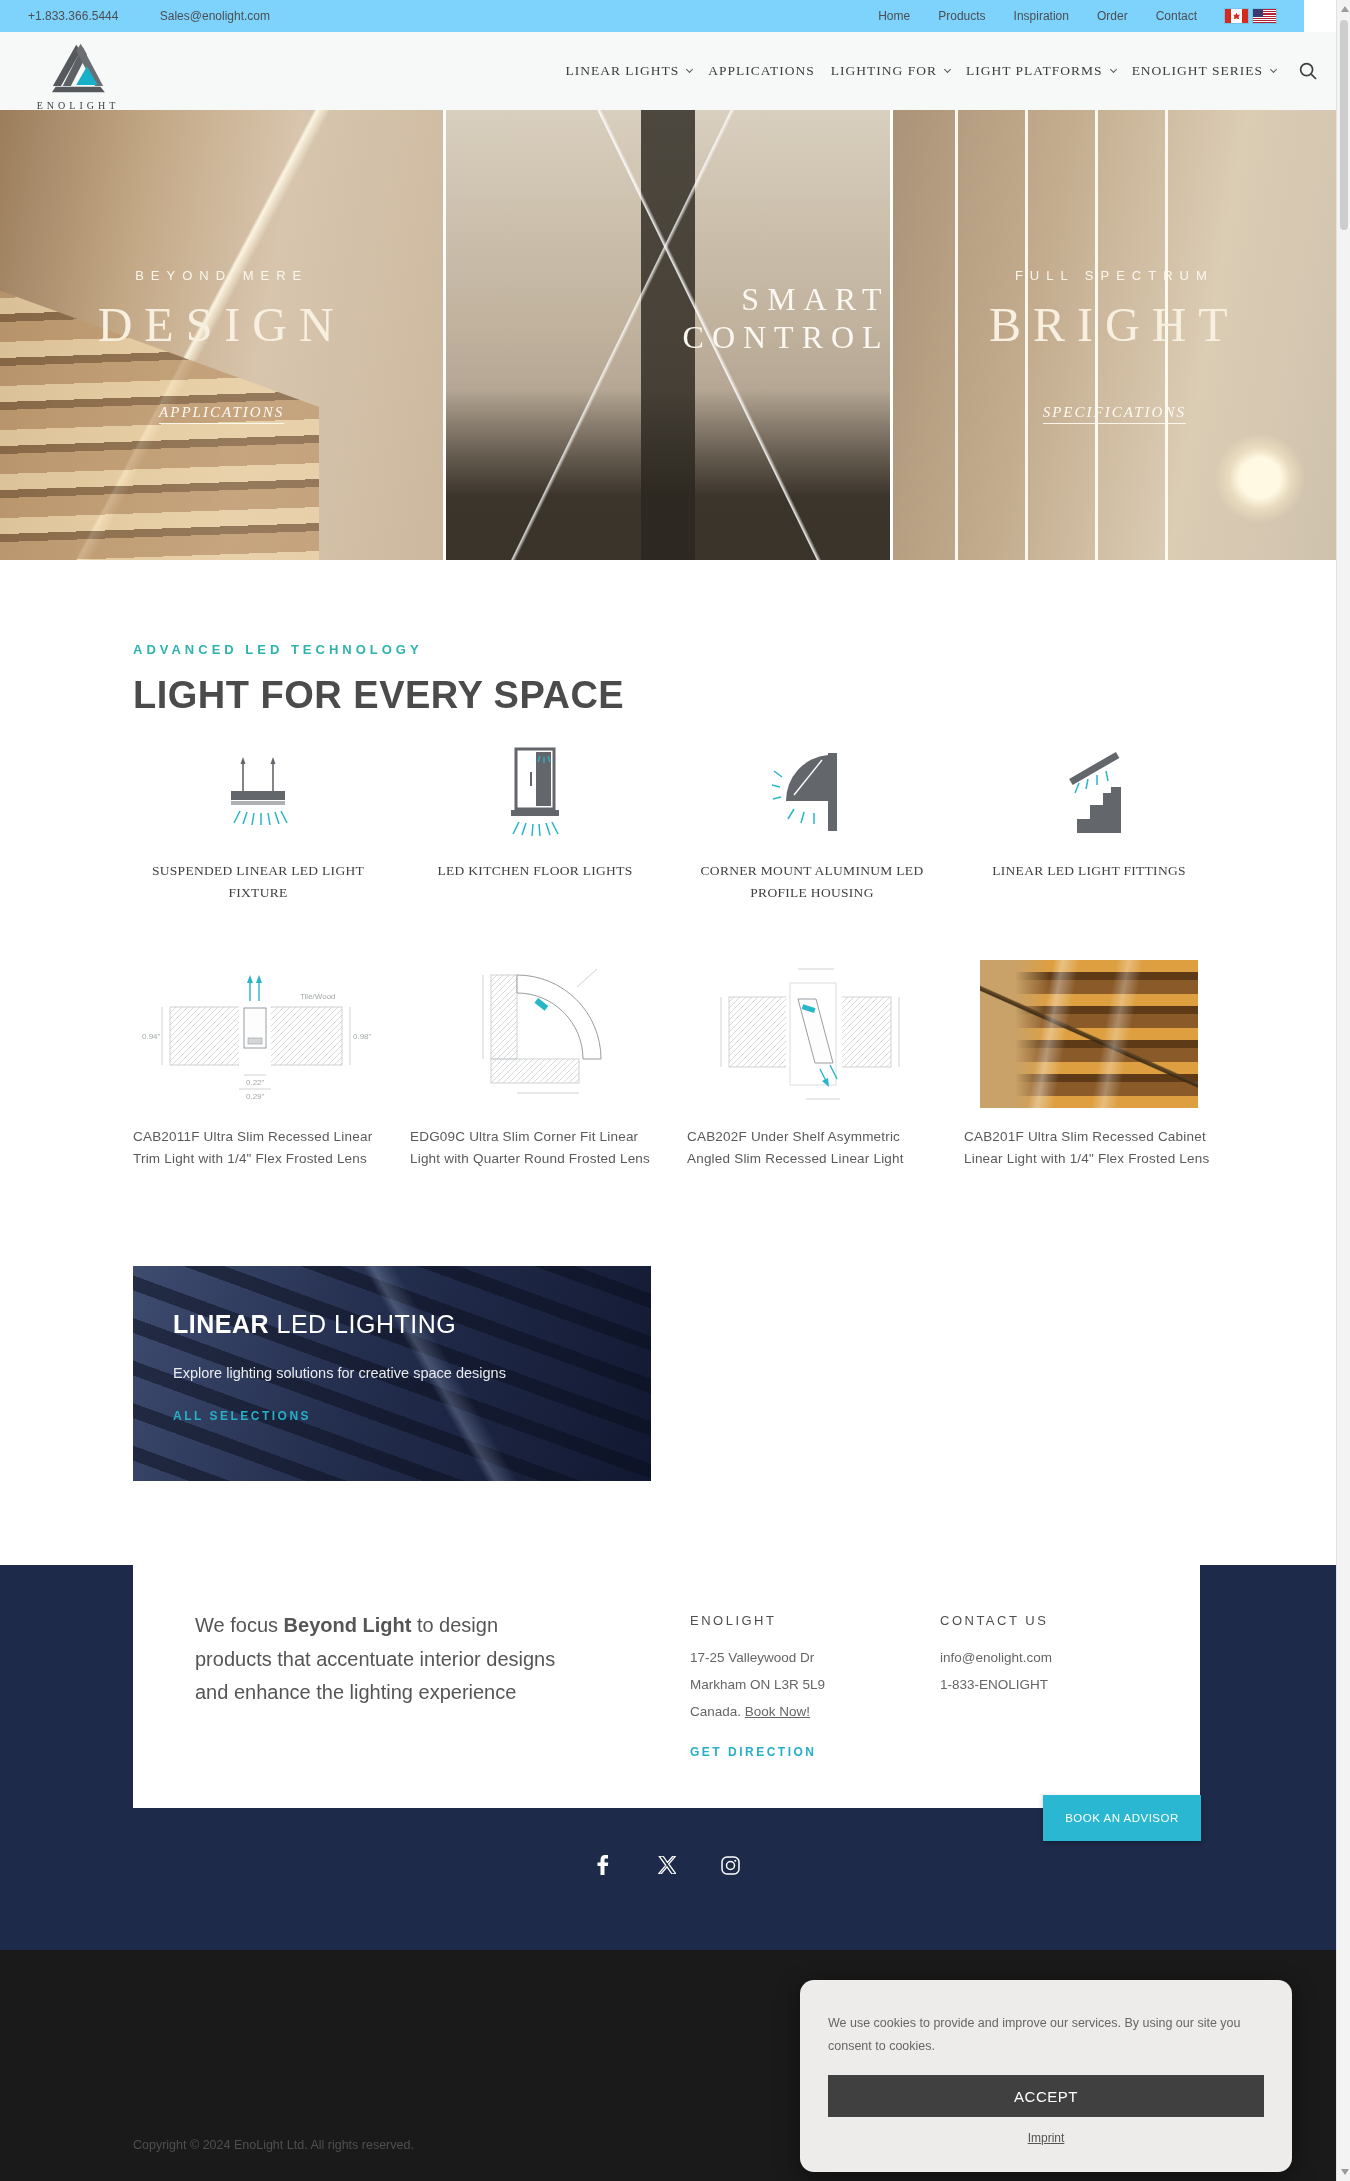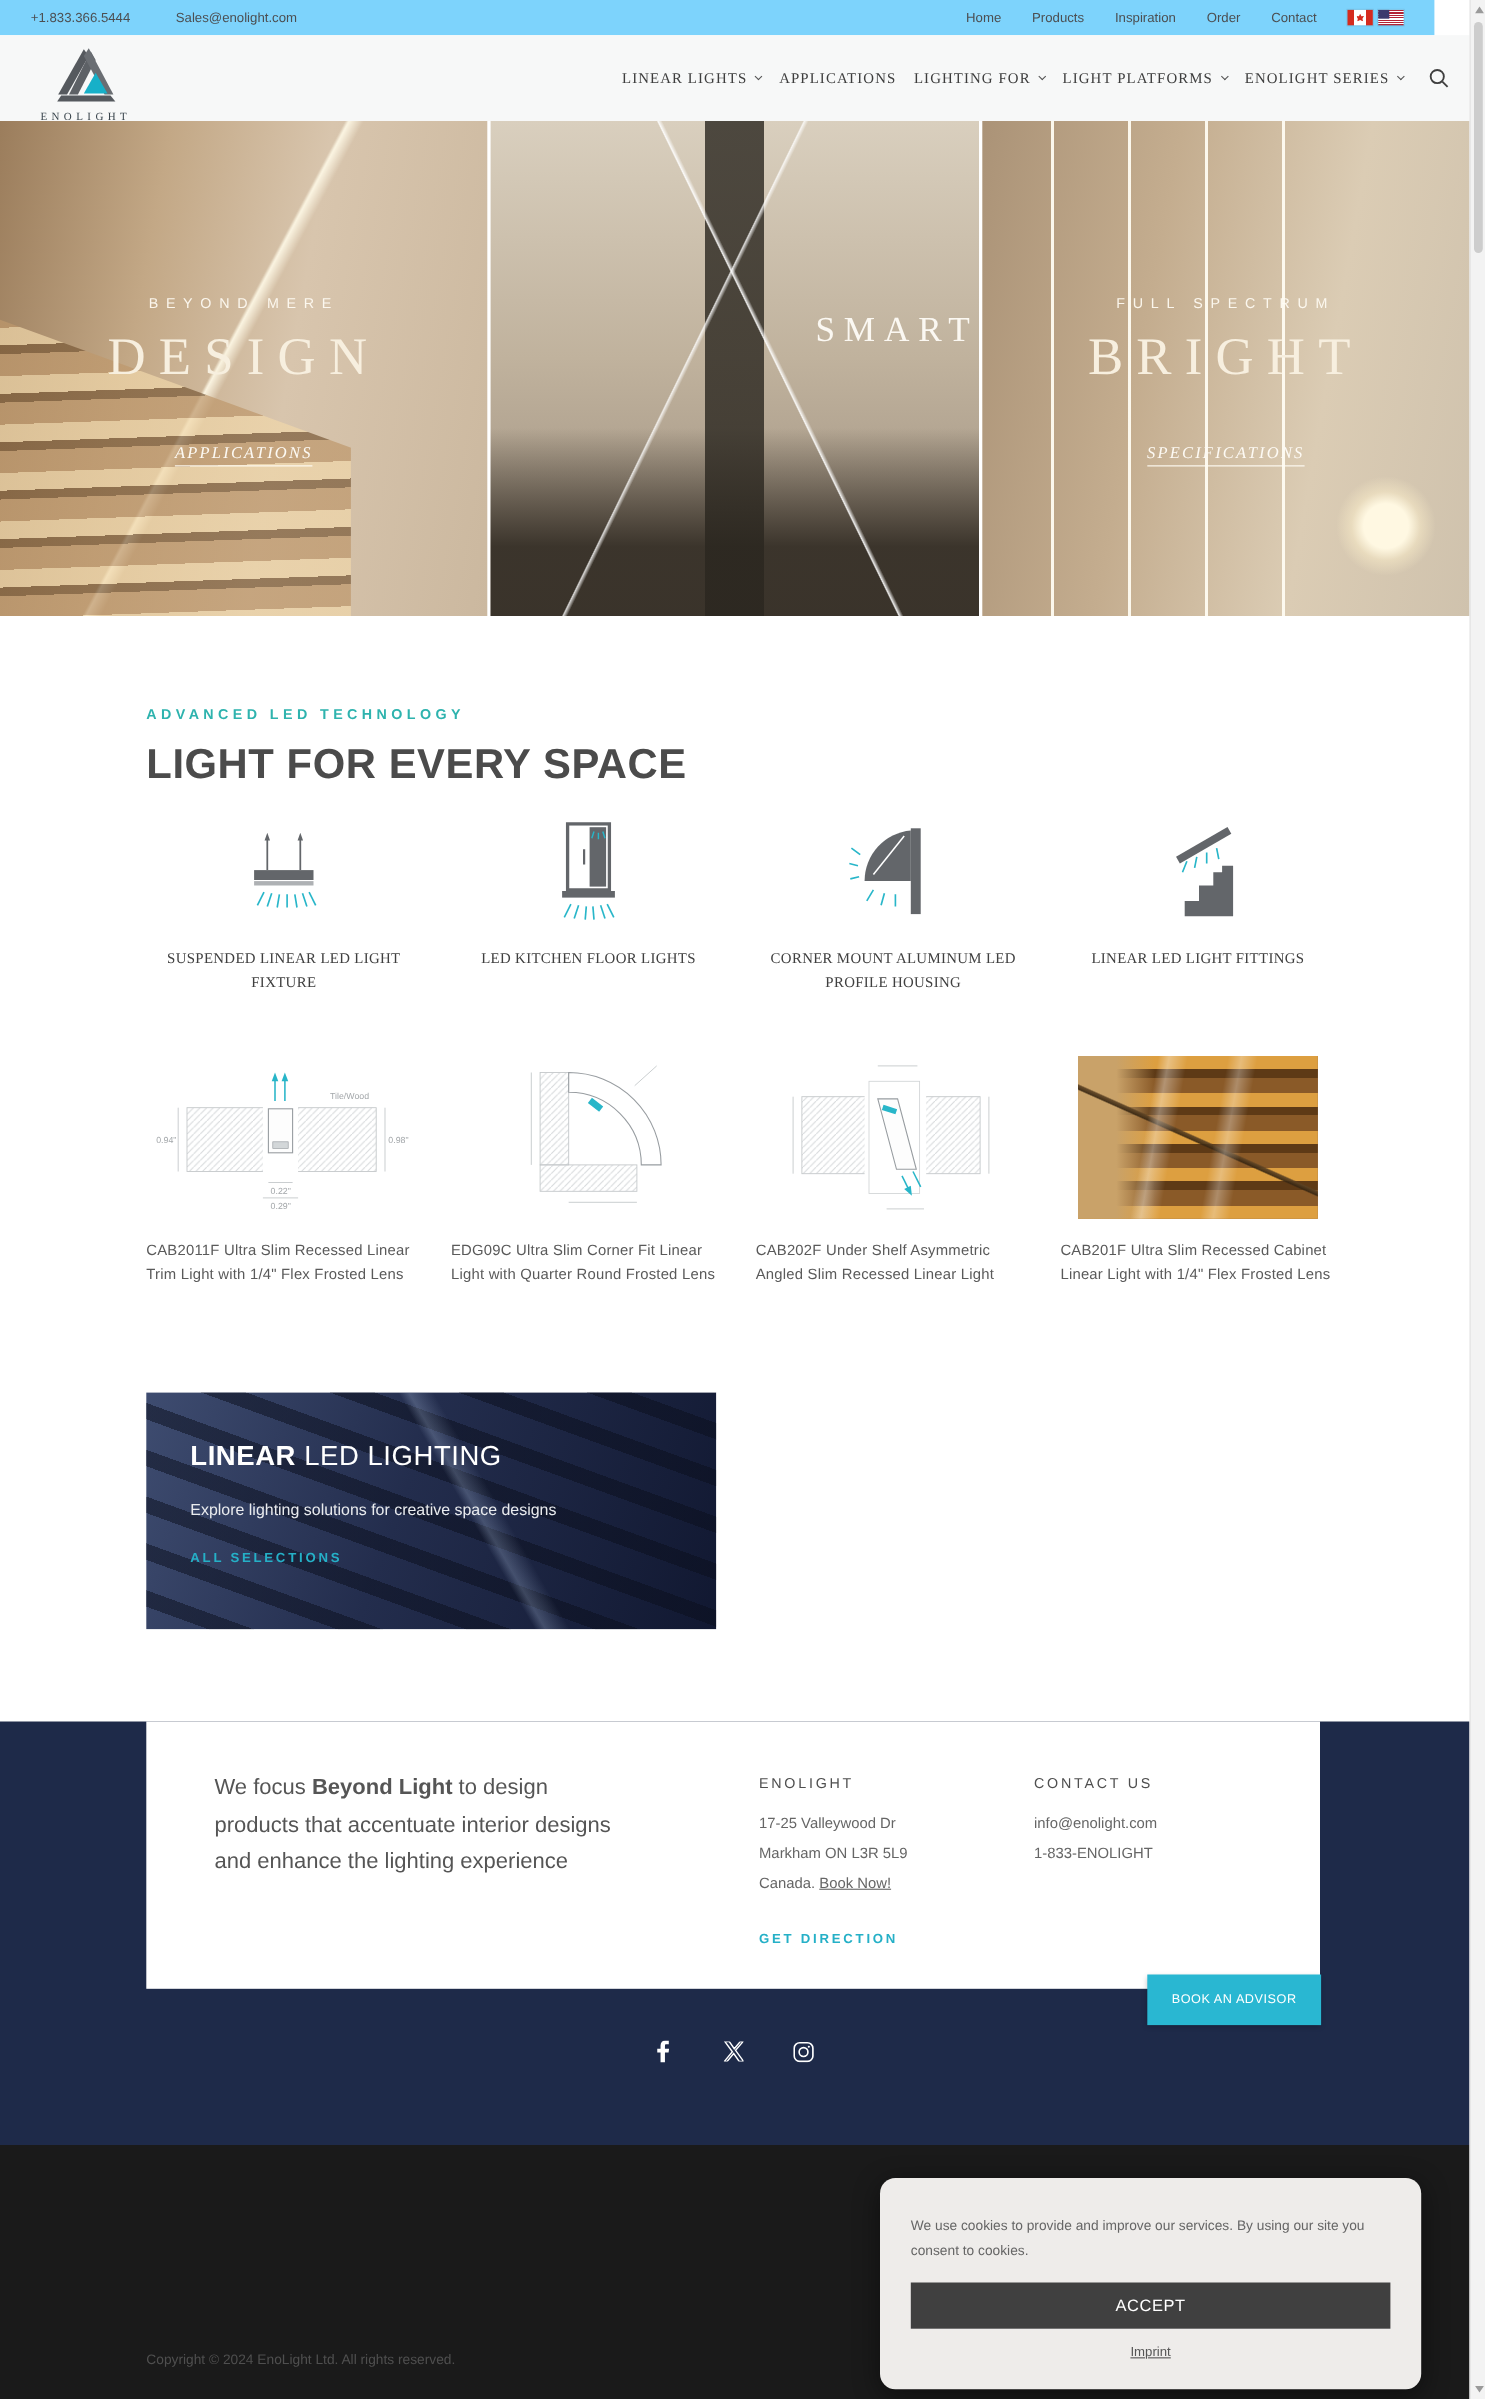--- a/index.html
+++ b/index.html
@@ -106,21 +106,21 @@
   
   .footer { position:absolute; left:0; top:1565px; width:1336px; height:385px; background:#1e2a49; }
   .fcard { position:absolute; left:133px; top:0; width:1067px; height:243px; background:#fff; }
   .mission { position:absolute; left:62px; top:44px; width:385px; font-size:20px; line-height:1.68; color:#555; }
   .fcol { position:absolute; top:48px; }
   .fcol-company { left:557px; }
   .fcol-contact { left:807px; }
   .fcol-heading { font-size:13px; letter-spacing:2.5px; color:#4f4f4f; margin-bottom:22px; }
   .fcol p { font-size:13.5px; color:#666; margin-bottom:12px; }
   .fcol a.inline-link { color:#666; text-decoration:underline; cursor:pointer; }
-  .fcol-cta { display:inline-block; margin-top:24px; font-size:12px; font-weight:bold; letter-spacing:2.5px;
+  .fcol-cta { display:inline-block; margin-top:14px; font-size:12px; font-weight:bold; letter-spacing:2.5px;
               color:#25b0c7; text-decoration:none; cursor:pointer; }
   .advisor-btn { position:absolute; left:1043px; top:230px; width:158px; height:46px; background:#29b7d2; border:none;
                  color:#fff; font-family:"Liberation Sans", sans-serif; font-size:11.5px; letter-spacing:.5px; cursor:pointer;
                  box-shadow:0 2px 5px rgba(0,0,0,.25); }
   .social { position:absolute; left:133px; top:290px; width:1067px; display:flex; justify-content:center; gap:44px; }
   .social-icon { width:20px; height:20px; display:flex; align-items:center; justify-content:center; cursor:pointer; }
 
   
   .bottom { position:absolute; left:0; top:1950px; width:1336px; height:231px; background:#1a1a1a; }
   .copyright { position:absolute; left:133px; top:188px; font-size:12.5px; color:#4f4f4f; }
@@ -219,20 +219,21 @@
       <div class="hero-text">
         <div class="hero-eyebrow">BEYOND MERE</div>
         <div class="hero-title">DESIGN</div>
         <div><a class="hero-link">APPLICATIONS</a></div>
       </div>
     </div>
     <div class="hero-panel hero-center">
       <div class="hero-text">
         <div class="hero-title-2l">
           <div>SMART</div>
+          <div>CONTROL</div>
         </div>
       </div>
     </div>
     <div class="hero-panel hero-right">
       <div class="hero-text">
         <div class="hero-eyebrow">FULL SPECTRUM</div>
         <div class="hero-title">BRIGHT</div>
         <div><a class="hero-link">SPECIFICATIONS</a></div>
       </div>
     </div>

